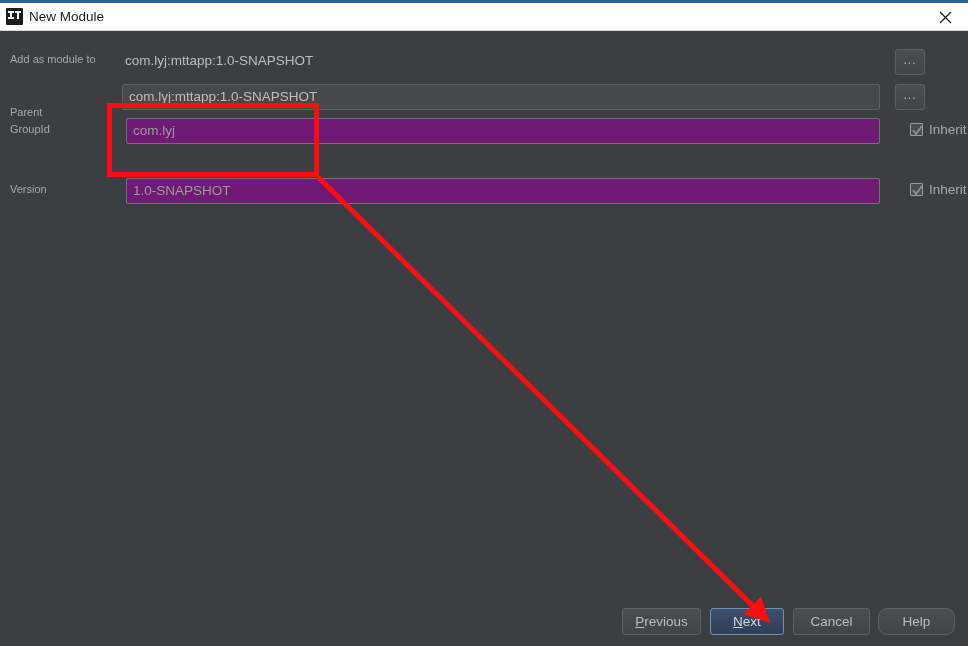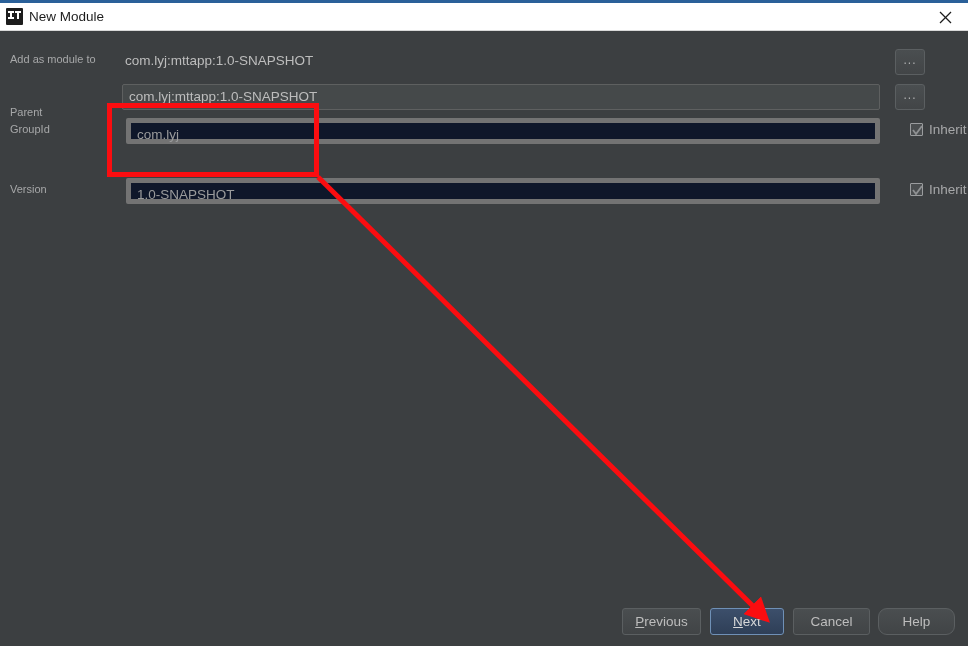--- a/index.html
+++ b/index.html
@@ -106,22 +106,22 @@
     position: absolute; left: 6px; top: 0;
     height: 24px; line-height: 24px;
     font-size: 13.5px; color: #bdbdbd;
     white-space: nowrap;
   }
 
   
   .field {
     position: absolute;
     height: 26px;
-    background: #0f172a;
-    border: 5px solid #737373;
+    background: #701a75;
+    border: 1px solid #737373;
     border-radius: 2px;
   }
   .field.focused {
     background: #44484a;
     border: 1px solid #5c87b8;
     box-shadow: 0 0 0 1px rgba(92,135,184,0.35);
   }
   .field-text {
     position: absolute; left: 6px; top: 0;
     height: 24px; line-height: 24px;

